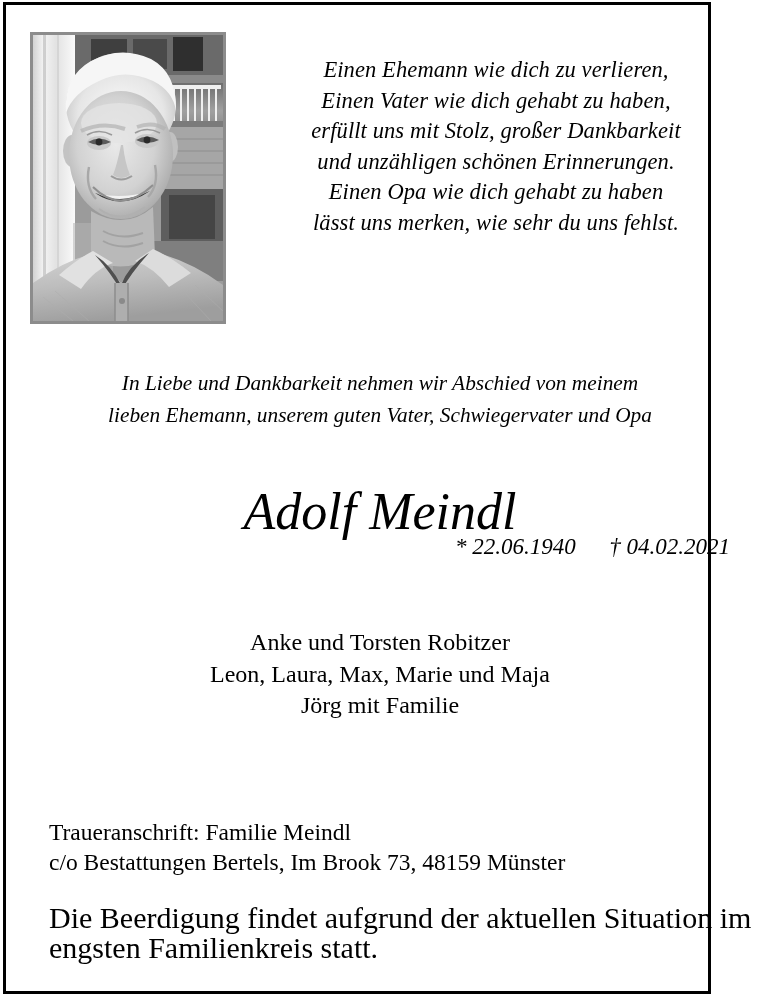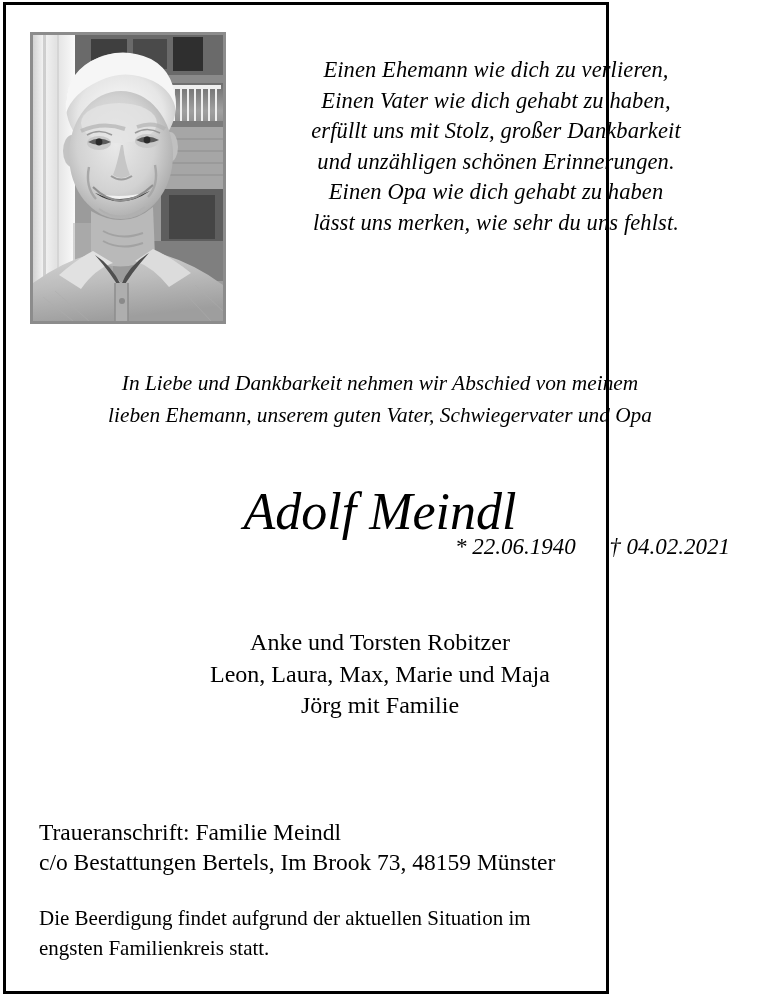--- a/index.html
+++ b/index.html
@@ -13,21 +13,21 @@
     font-family: "Liberation Serif", "DejaVu Serif", serif;
     color: #000000;
     overflow: hidden;
   }
 
   
   .notice {
     position: absolute;
     left: 3px;
     top: 2px;
-    width: 606px;
+    width: 708px;
     height: 992px;
     border: 3px solid #000000;
     box-sizing: border-box;
     background: #ffffff;
   }
 
   .inner {
     position: relative;
     width: 100%;
     height: 100%;
@@ -140,26 +140,27 @@
     text-align: left;
     font-size: 23.5px;
     line-height: 30px;
   }
   .note {
     position: absolute;
     left: 33px;
     top: 898px;
     width: 690px;
     text-align: left;
-    font-size: 21px;
+    font-size: 30px;
     line-height: 30px;
   }
   .address .line, .note .line {
     display: block;
     white-space: nowrap;
+    margin-left: 10px;
   }
 </style>
 </head>
 <body>
 
 <div class="notice">
   <div class="inner">
 
     <div class="photo-frame">
       <svg class="photo-svg" viewBox="0 0 190 286" preserveAspectRatio="none">

